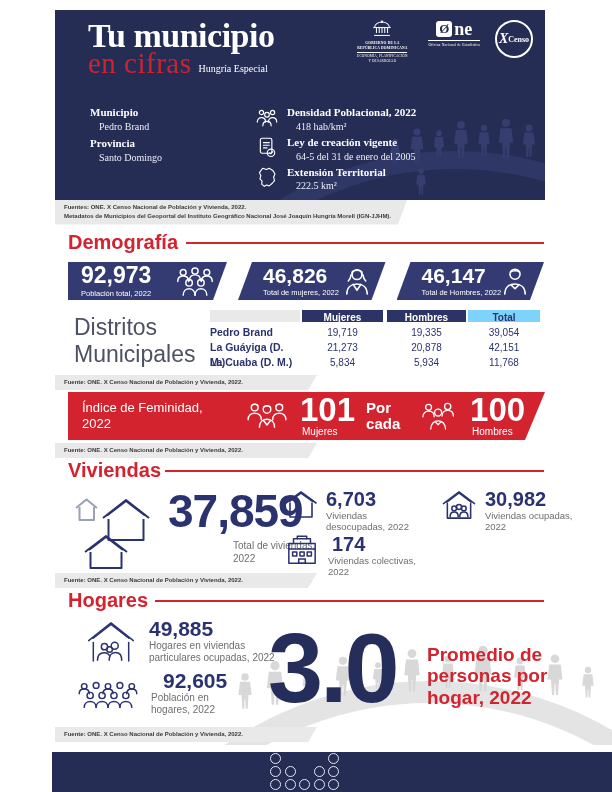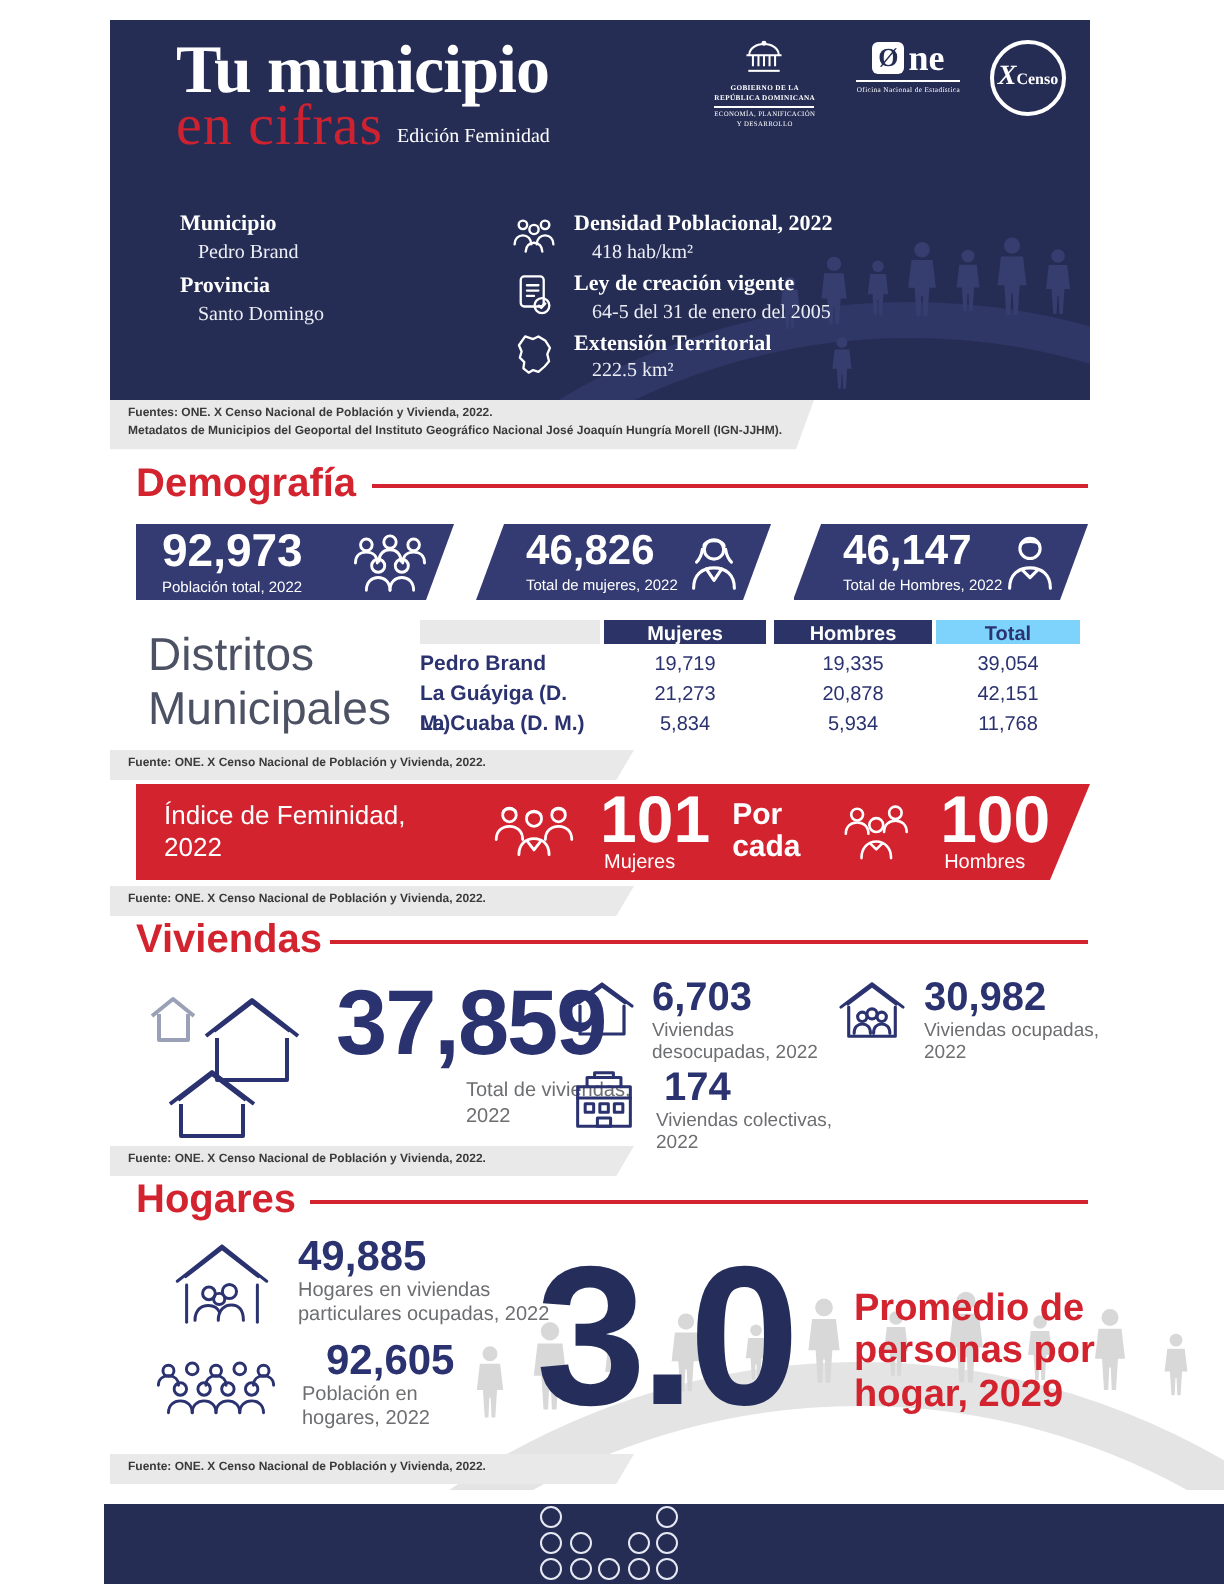--- a/index.html
+++ b/index.html
@@ -156,21 +156,21 @@
             <circle cx="0" cy="-21" r="3.4"></circle>
             <path d="M-4.6 -16.5 L4.6 -16.5 L6 -4.5 L3.2 -4.5 L2.4 8 L0.7 8 L0.3 -1 L-0.3 -1 L-0.7 8 L-2.4 8 L-3.2 -4.5 L-6 -4.5 Z"></path>
           </g>
       </g>
     </svg>
 
     <div class="abs brand">
       <div class="brand-title">Tu municipio</div>
       <div class="brand-subrow">
         <span class="brand-sub">en cifras</span>
-        <span class="edition">Edición Feminidad</span>
+        <span class="edition">Hungría Especial</span>
       </div>
     </div>
 
     <div class="abs logos">
       <div class="gov-logo">
         <svg viewBox="0 0 26 18">
           <circle cx="13" cy="1.6" r="0.8"></circle>
           <path d="M5 8c0-3.5 3.6-6 8-6s8 2.5 8 6"></path>
           <path d="M3.5 8h19"></path>
           <path d="M7 8v6M10 8v6M13 8v6M16 8v6M19 8v6"></path>
@@ -423,21 +423,21 @@
           <rect x="23.5" y="19" width="4.5" height="4.5"></rect>
           <rect x="14.5" y="26.5" width="7" height="4.5"></rect>
         </svg>
     </span>
     <div style="padding-left:6px;">
       <div class="mini-num ink">174</div>
       <div class="mini-lab graylab" style="width:92px; margin-left:-4px;">Viviendas colectivas, 2022</div>
     </div>
   </div>
 
-  <div class="abs mini" style="left:417px; top:489px;">
+  <div class="abs mini" style="left:440px; top:489px;">
     <span class="mini-icon">
       <svg viewBox="0 0 38 34" width="38" height="33">
           <path d="M3 15L19 3l16 12"></path>
           <path d="M6.5 13.4L19 4l12.5 9.4"></path>
           <path d="M7 15v15h24V15"></path>
           <circle cx="14" cy="20" r="2.4"></circle>
           <circle cx="24" cy="20" r="2.4"></circle>
           <circle cx="19" cy="18.5" r="2.6"></circle>
           <path d="M9.8 28.5c0-3.2 1.9-4.8 4.2-4.8s4.2 1.6 4.2 4.8"></path>
           <path d="M19.8 28.5c0-3.2 1.9-4.8 4.2-4.8s4.2 1.6 4.2 4.8"></path>
@@ -547,21 +547,21 @@
           <path d="M48 31c0-4.2 2.9-6.5 6.5-6.5s6.5 2.3 6.5 6.5"></path>
         </svg>
     </span>
     <div style="padding-left:4px;">
       <div class="mini-num ink" style="font-size:21px;margin-left:12px;">92,605</div>
       <div class="mini-lab graylab" style="width:95px; font-size:10px;">Población en hogares, 2022</div>
     </div>
   </div>
 
   <div class="abs promedio-num">3.0</div>
-  <div class="abs promedio-lab">Promedio de personas por hogar, 2029</div>
+  <div class="abs promedio-lab">Promedio de personas por hogar, 2022</div>
 
   <div class="abs src src5">Fuente: ONE. X Censo Nacional de Población y Vivienda, 2022.</div>
 
   <div class="abs footer">
     <div class="dots">
       <div class="dotrow">
           <span class="dot"></span>
           <span class="dot off"></span>
           <span class="dot off"></span>
           <span class="dot off"></span>

